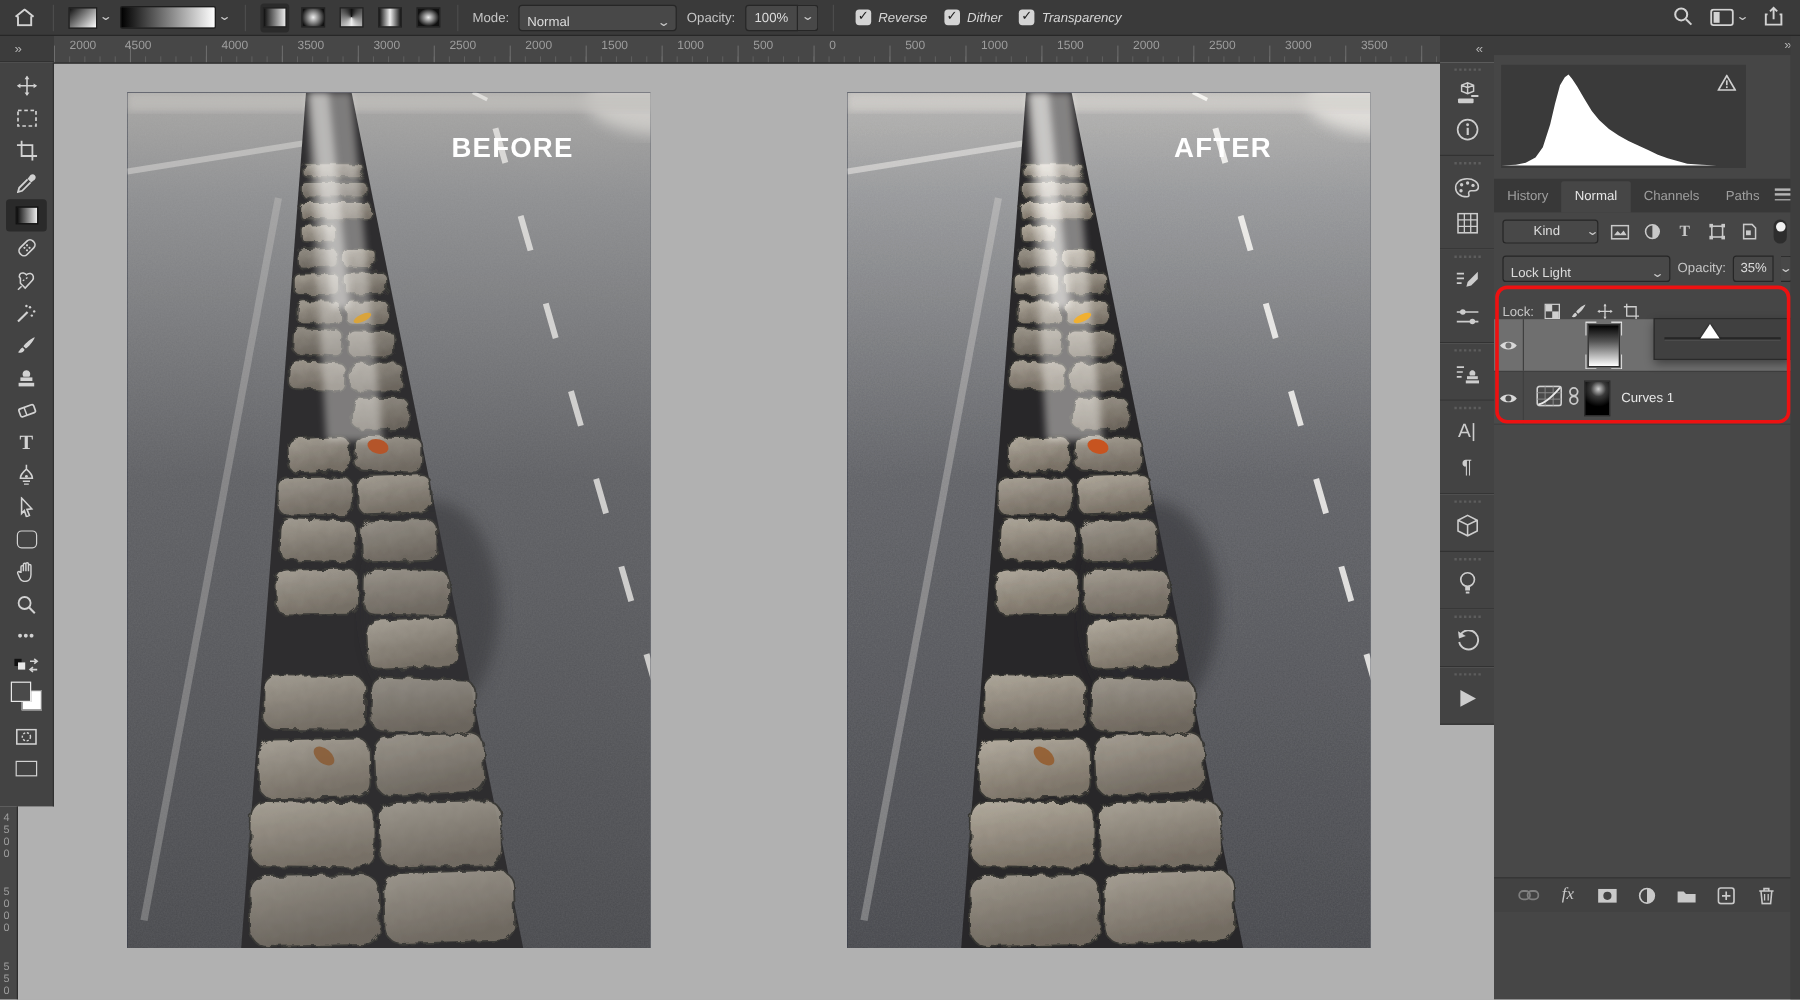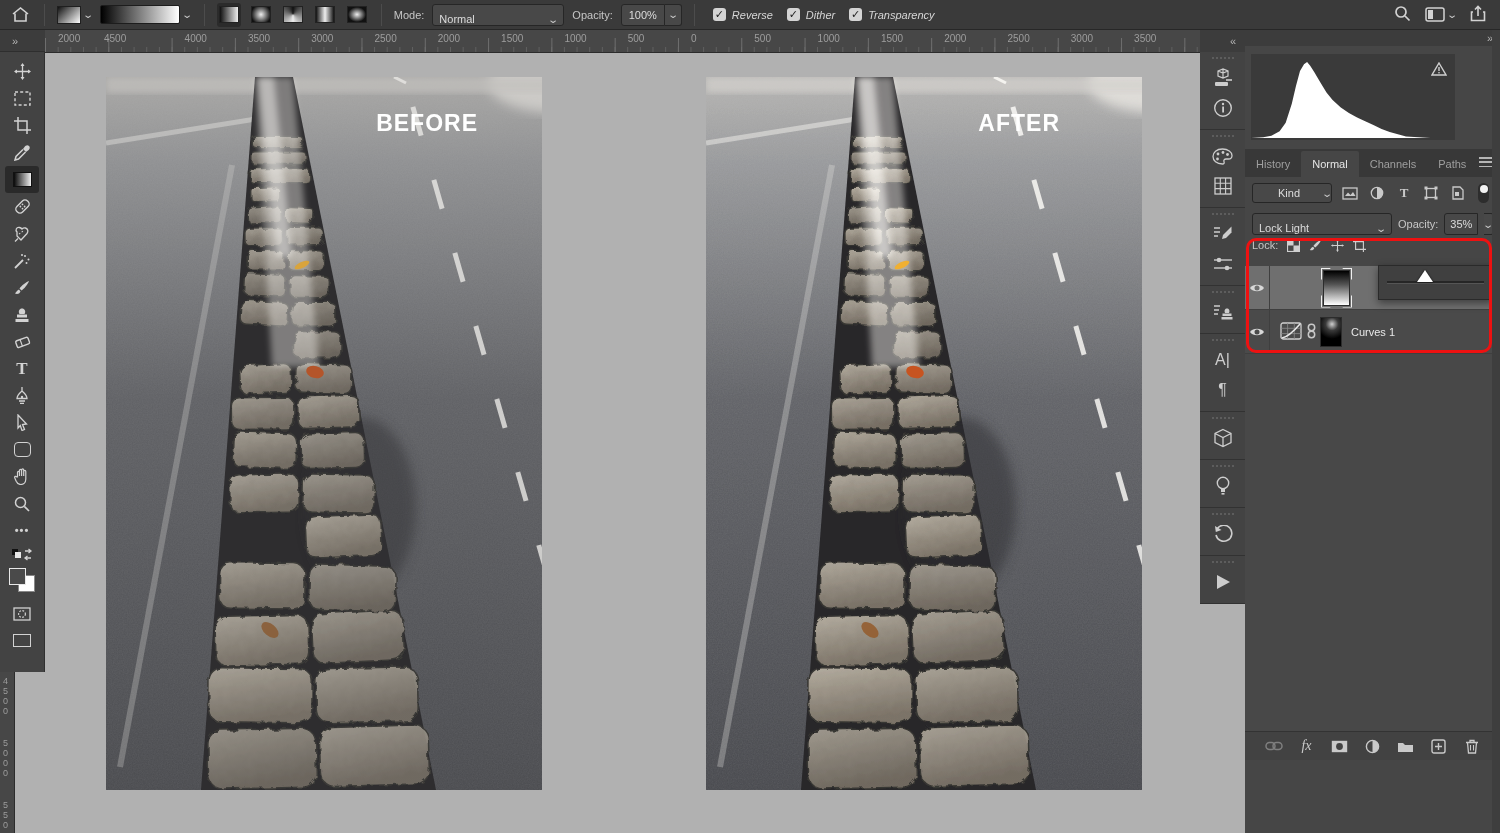--- a/index.html
+++ b/index.html
@@ -71,21 +71,21 @@
   .tabmenu i{display:block;height:1.5px;background:#b5b5b5;}
   .histbody{position:relative;height:103px;background:#464646;}
   .histplot{position:absolute;left:6px;top:8px;width:204px;height:86px;background:#3a3a3a;}
   .kindrow{height:32px;display:flex;align-items:center;padding:0 7px;gap:9px;box-sizing:border-box;}
   .kindsel{display:flex;align-items:center;gap:20px;background:#484848;border:1px solid #262626;border-radius:3px;
     height:20px;padding:0 5px;width:80px;box-sizing:border-box;color:#dcdcdc;}
   .fico{color:#c9c9c9;display:flex;align-items:center;justify-content:center;width:18px;height:18px;font-size:12px;}
   .toggle{width:11px;height:20px;border-radius:6px;background:#2d2d2d;position:relative;margin-left:2px;}
   .toggle::before{content:"";position:absolute;left:1.5px;top:1.5px;width:8px;height:8px;border-radius:50%;background:#f2f2f2;}
   .blendrow{height:30px;display:flex;align-items:center;padding:0 7px;gap:6px;box-sizing:border-box;}
-  .lockrow{height:27px;display:flex;align-items:flex-start;padding:0 7px;gap:9px;box-sizing:border-box;color:#c6c6c6;}
+  .lockrow{height:27px;display:flex;align-items:flex-end;padding:0 7px;gap:9px;box-sizing:border-box;color:#c6c6c6;}
   .lockico{color:#cfcfcf;display:flex;align-items:center;}
   .oppopup{position:absolute;left:133px;top:235px;width:113px;height:33px;background:#404040;border:1px solid #2a2a2a;
     box-shadow:0 3px 8px rgba(0,0,0,.45);z-index:40;}
   .optrack{position:absolute;left:8px;right:8px;top:15px;height:2px;background:#262626;border-bottom:1px solid #555;}
   .opthumb{position:absolute;top:-11px;width:0;height:0;border-left:8px solid transparent;border-right:8px solid transparent;
     border-bottom:12px solid #fff;filter:drop-shadow(0 0 1px #111);}
   .layerrow{height:43px;display:flex;align-items:center;border-bottom:1px solid #3f3f3f;background:#4a4a4a;position:relative;}
   .layerrow.sel{background:#6f6f6f;gap:44px;}
   .eyecol{width:24px;height:100%;display:flex;align-items:center;justify-content:center;border-right:1px solid #3f3f3f;}
   .lthumb{width:25px;height:34px;margin-left:9px;border:1px solid #2c2c2c;position:relative;flex:none;}

